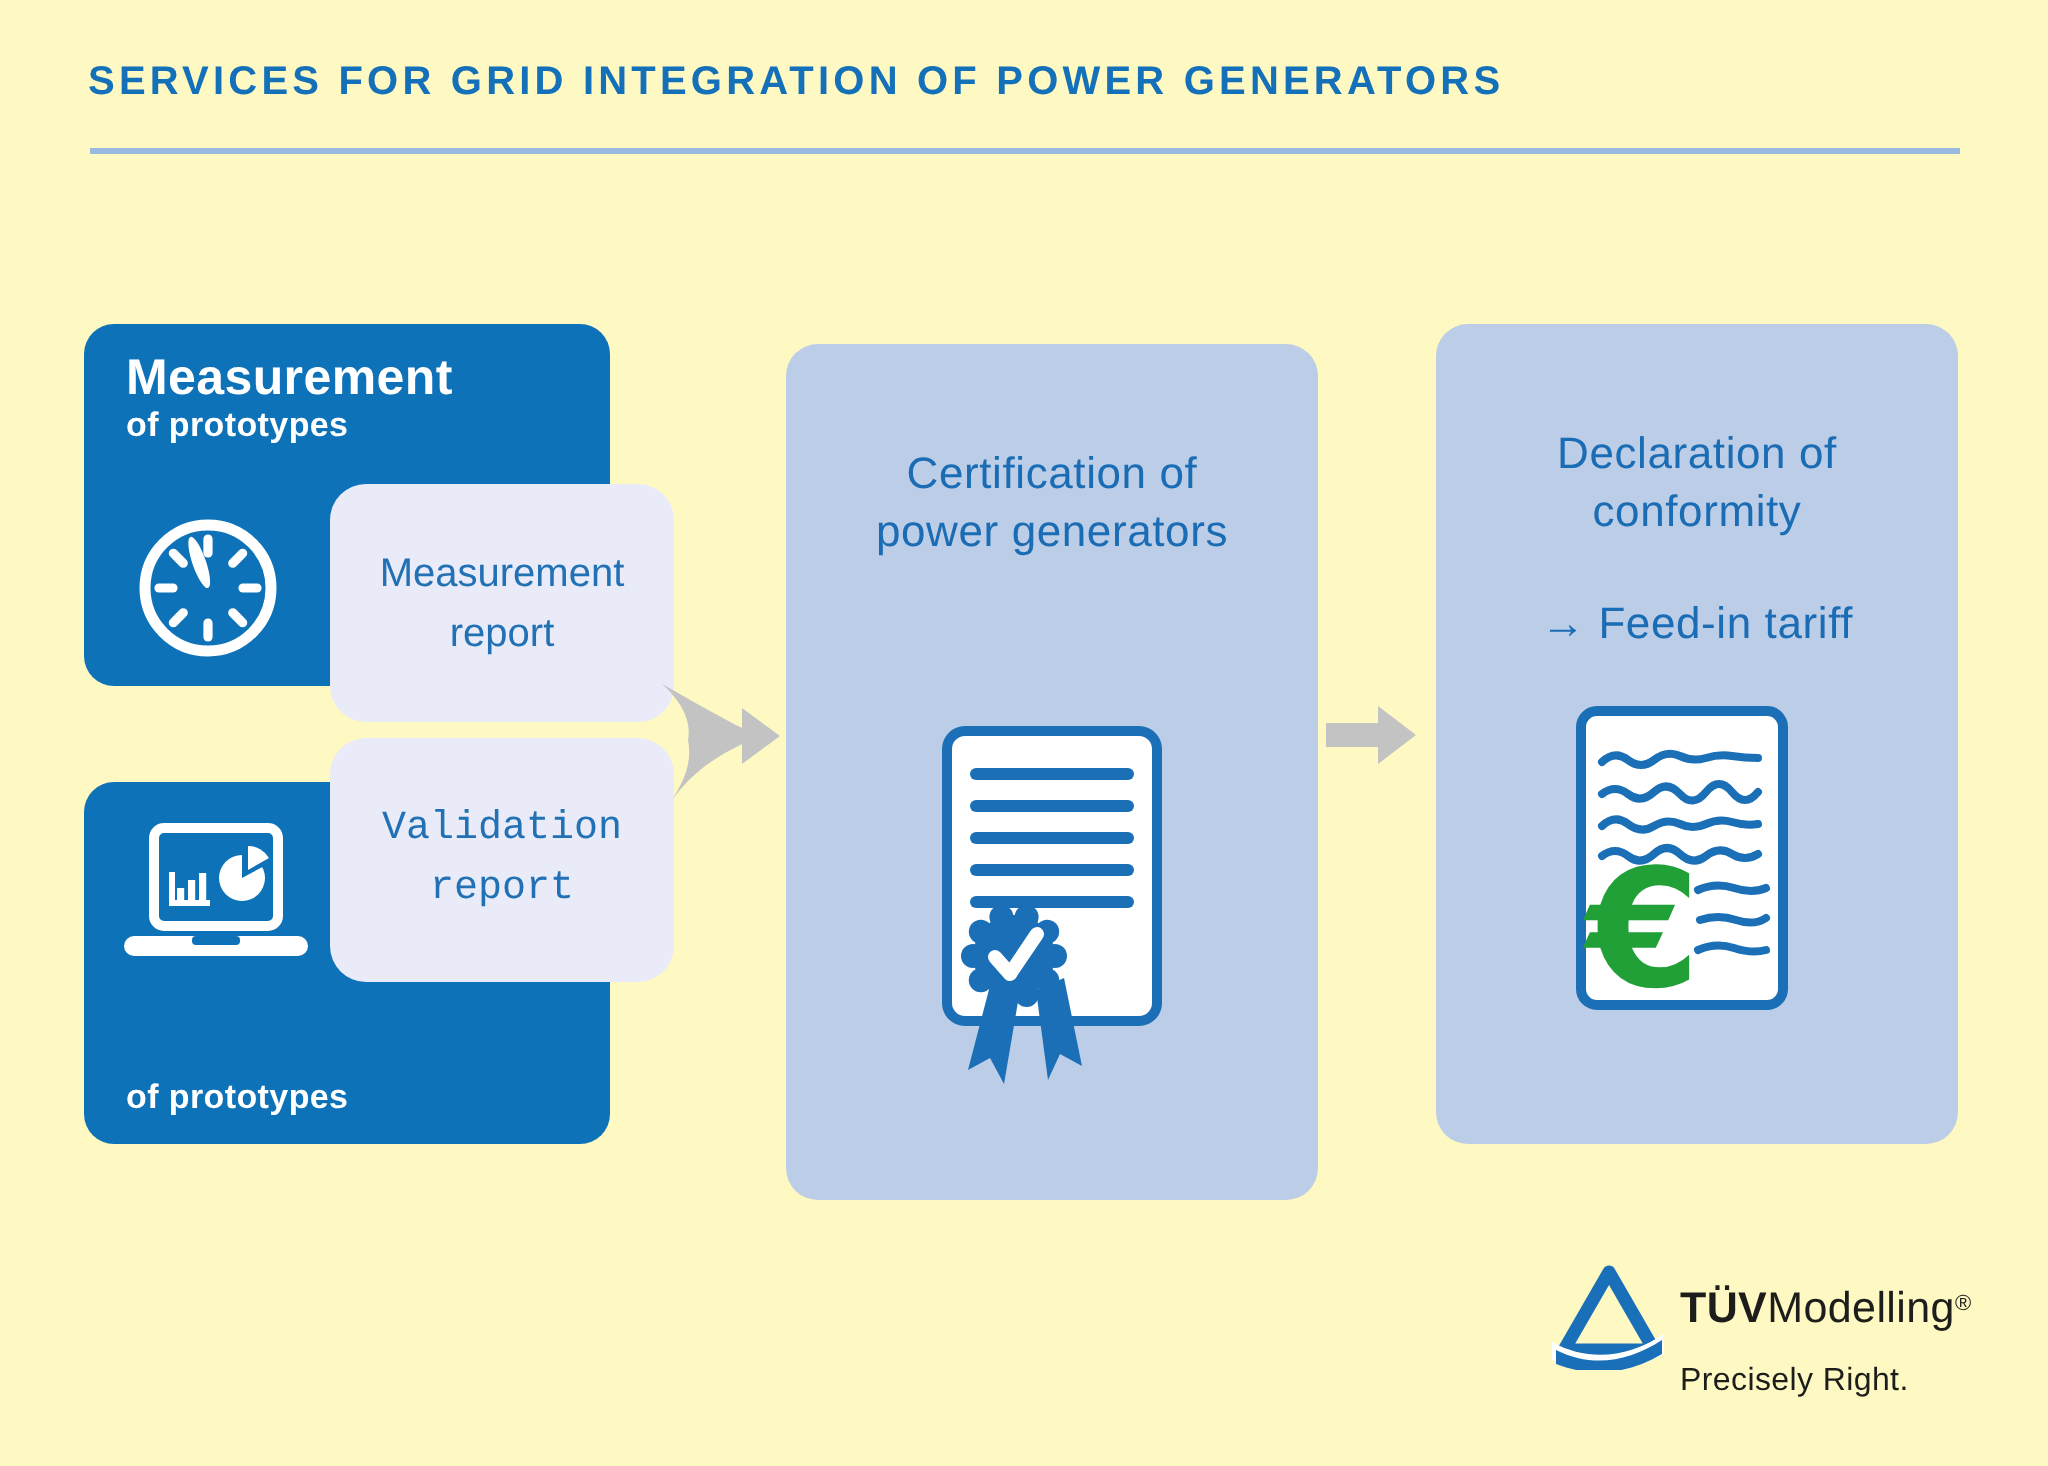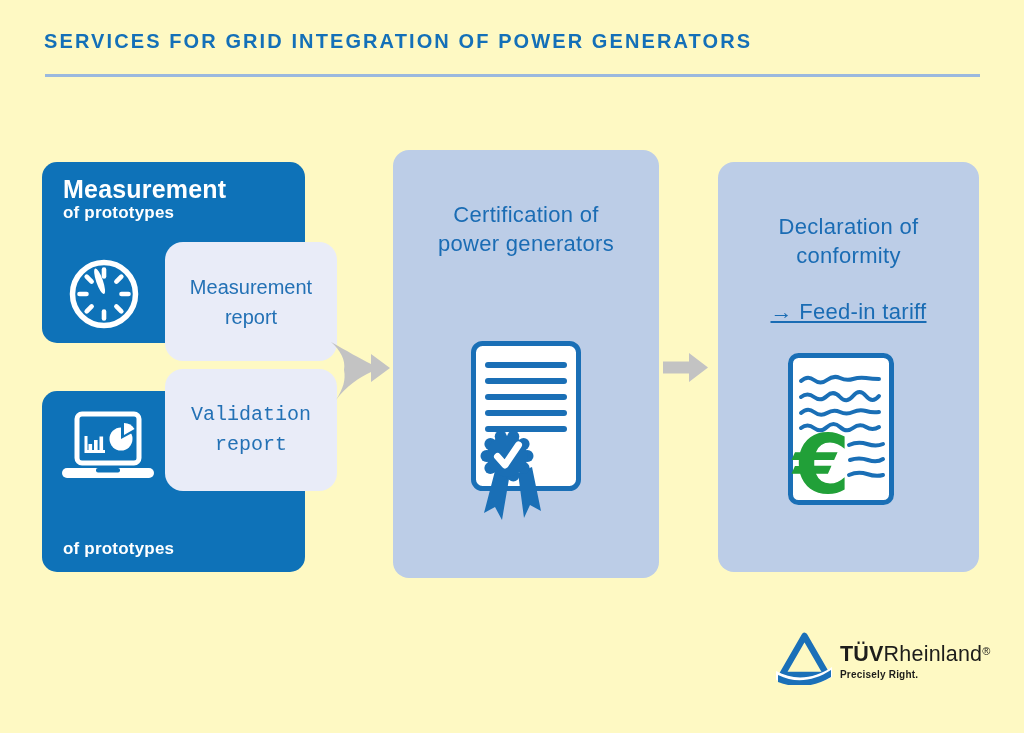--- a/index.html
+++ b/index.html
@@ -21,40 +21,40 @@
   .box-sub{font-size:17px;font-weight:bold;letter-spacing:.2px;}
 
   
   .report{background:#e9ecf8;border-radius:18px;display:flex;align-items:center;justify-content:center;
           text-align:center;color:#2371b5;font-size:20px;line-height:1.5;white-space:pre-line;}
   .report-measurement{left:165px;top:242px;width:172px;height:119px;}
   .report-validation{left:165px;top:369px;width:172px;height:122px;font-family:Liberation Mono, monospace;}
 
   
   .panel{background:#bccde7;border-radius:16px;}
-  .panel-certification{left:393px;top:150px;width:266px;height:428px;}
+  .panel-certification{left:393px;top:172px;width:266px;height:428px;}
   .panel-declaration{left:718px;top:162px;width:261px;height:410px;}
   .panel-label{position:absolute;top:50px;left:0;right:0;text-align:center;color:#1a6cb4;
                font-size:22px;line-height:1.34;letter-spacing:.3px;white-space:pre-line;}
   .panel-note{position:absolute;top:137px;left:0;right:0;text-align:center;color:#1a6cb4;
-              font-size:22px;letter-spacing:.3px;text-decoration:underline;}
+              font-size:22px;letter-spacing:.3px;}
 
   .arrow-merge{left:320px;top:339px;}
   .arrow-simple{left:663px;top:350px;}
 
   .cert-icon{left:76px;top:189px;}
   .euro-icon{left:69px;top:190px;}
 
   
   .logo{left:776px;top:631px;display:flex;align-items:flex-start;}
   .logo-textcol{margin-left:8px;margin-top:12px;color:#1d1d1b;}
   .brand-line{font-size:21.5px;line-height:1.05;letter-spacing:.2px;white-space:nowrap;}
   .brand-bold{font-weight:bold;}
   .brand-reg{font-size:11px;vertical-align:6px;}
-  .tagline{font-size:10px;font-weight:bold;margin-top:3px;letter-spacing:.2px;}
+  .tagline{font-size:16px;font-weight:normal;margin-top:16px;letter-spacing:.2px;}
 </style>
 </head>
 <body>
 
 <div class="canvas">
 
   <div class="abs title">SERVICES FOR GRID INTEGRATION OF POWER GENERATORS</div>
   <div class="abs rule"></div>
 
   <div class="abs bluebox box-measurement">
@@ -167,19 +167,19 @@
   </div>
 
   <div class="abs logo">
     <svg width="56" height="54" viewBox="0 0 56 54">
       <path d="M28.5,5 L51,44 L6,44 Z" fill="none" stroke="#1a70b8" stroke-width="6.5" stroke-linejoin="round"></path>
       <path d="M0,40 C18,50 38,48 56,36 L56,46 C38,56 18,56 0,49 Z" fill="#ffffff"></path>
       <path d="M2,44 C20,53 38,50 55,39 L55,46 C38,56 20,58 2,51 Z" fill="#1a70b8"></path>
     </svg>
     <div class="logo-textcol">
       <div class="brand-line">
-        <span class="brand-bold">TÜV</span><span>Rheinland</span><span class="brand-reg">®</span>
+        <span class="brand-bold">TÜV</span><span>Modelling</span><span class="brand-reg">®</span>
       </div>
       <div class="tagline">Precisely Right.</div>
     </div>
   </div>
 
 </div>
 
 </body></html>

